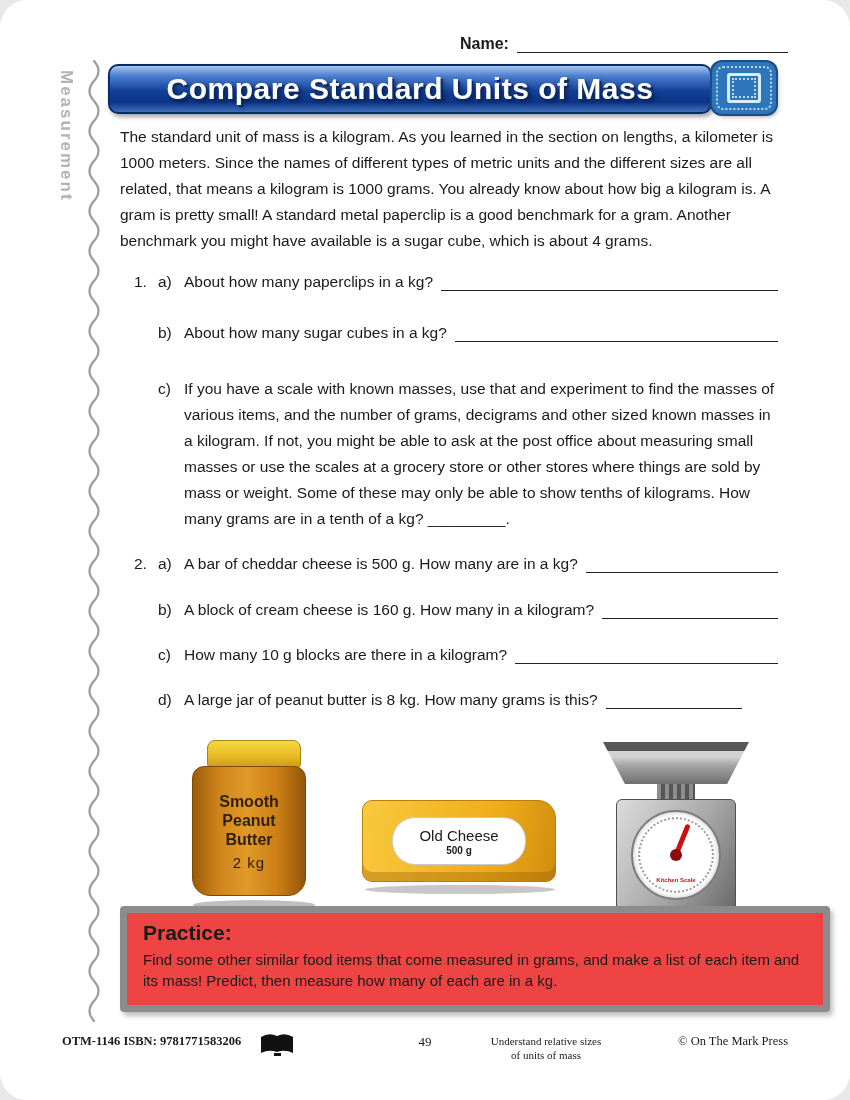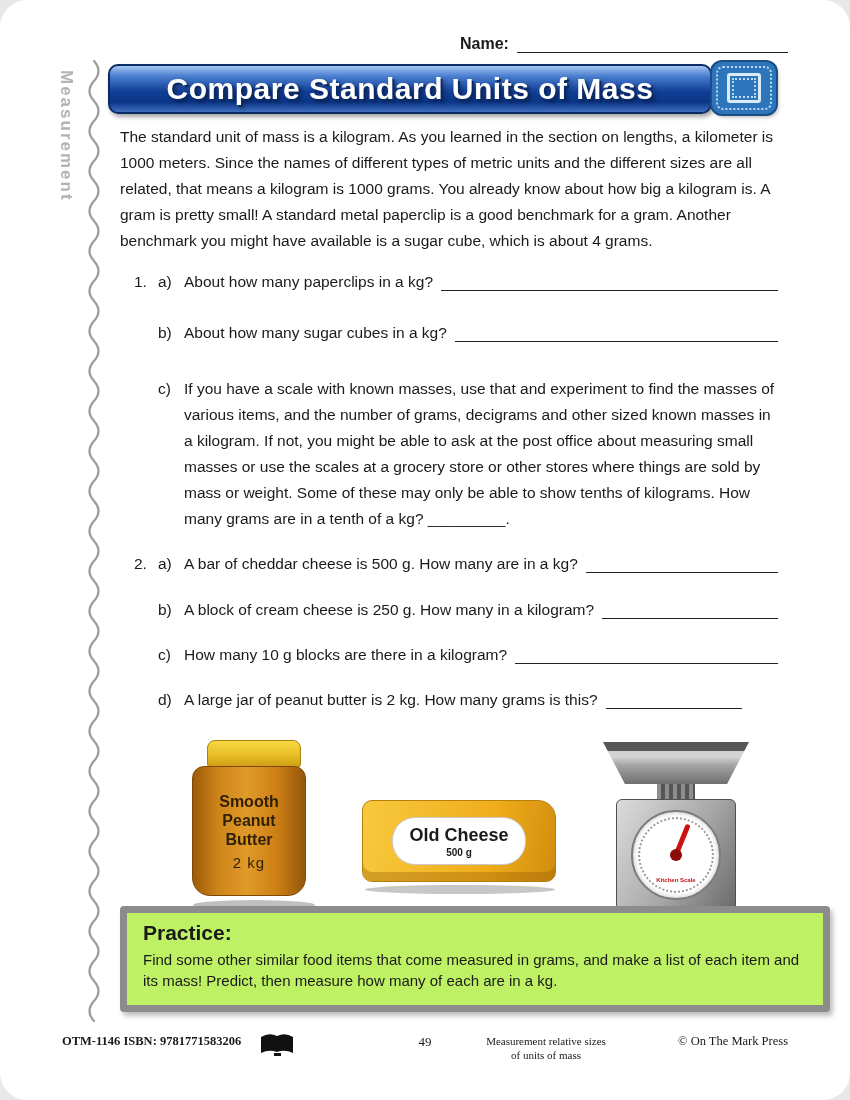--- a/index.html
+++ b/index.html
@@ -68,21 +68,21 @@
     background:rgba(0,0,0,0.25); border-radius:50%; }
 
   .cheese { position:absolute; left:362px; top:800px; width:196px; }
   .cheese-block { width:192px; height:80px; position:relative;
     background:linear-gradient(100deg,#f8c93e 0%,#efad1b 65%,#d18d0e 100%);
     border:1px solid #b87f0a; border-radius:10px 18px 10px 10px;
     box-shadow:inset 0 -9px 0 rgba(150,90,5,0.35);
     display:flex; align-items:center; justify-content:center; }
   .cheese-label { width:132px; height:46px; background:#ffffff; border:1px solid #c9c9c9;
     border-radius:23px; display:flex; flex-direction:column; align-items:center; justify-content:center; }
-  .cheese-name { font-weight:bold; font-size:18px; }
+  .cheese-name { font-weight:normal; font-size:15px; }
   .cheese-mass { font-weight:bold; font-size:10px; margin-top:1px; }
   .cheese-shadow { width:190px; height:9px; margin:3px auto 0;
     background:rgba(0,0,0,0.22); border-radius:50%; }
 
   .scale { position:absolute; left:602px; top:742px; width:148px; }
   .scale-tray { width:146px; height:42px; margin:0 auto;
     background:linear-gradient(180deg,#565656 0 9px,#d2d2d2 9px 15px,#a5a5a5 55%,#6f6f6f 100%);
     clip-path:polygon(0 0,100% 0,85% 100%,15% 100%); }
   .scale-neck { width:38px; height:15px; margin:0 auto;
     background:repeating-linear-gradient(90deg,#8d8d8d 0 4px,#555555 4px 8px); }
@@ -99,21 +99,21 @@
     transform:translate(-50%,-100%) rotate(22deg); transform-origin:bottom center; }
   .scale-hub { position:absolute; left:50%; top:50%; width:12px; height:12px;
     background:#8e0b0b; border-radius:50%; transform:translate(-50%,-50%); }
   .scale-brand { position:absolute; bottom:15px; width:100%; text-align:center;
     font-size:6px; font-weight:bold; color:#cc1111; }
   .scale-shadow { width:132px; height:9px; margin:3px auto 0;
     background:rgba(0,0,0,0.25); border-radius:50%; }
 
   
   .practice { position:absolute; left:120px; top:906px; width:664px;
-    border:7px solid #8c8c8c; border-radius:4px; background:#bef264;
+    border:7px solid #8c8c8c; border-radius:4px; background:#ef4444;
     padding:8px 16px 14px; box-shadow:3px 4px 5px rgba(0,0,0,0.25); }
   .practice-title { font-weight:bold; font-size:21px; margin:0 0 4px 0; }
   .practice-text { font-size:15px; line-height:21px; margin:0; }
 
   
   .footer { position:absolute; left:62px; right:62px; top:1030px; height:42px;
     font-family:"Liberation Serif", serif; }
   .footer-isbn { position:absolute; left:0; top:4px; font-weight:bold; font-size:12.5px; }
   .press-logo { position:absolute; left:196px; top:0; }
   .footer-page { position:absolute; left:348px; top:4px; width:30px; text-align:center; font-size:13px; }
@@ -167,33 +167,33 @@
 
   <div class="q-row" style="top:555px;">
     <span class="q-num">2.</span>
     <span class="q-part">a)</span>
     <span class="q-text">A bar of cheddar cheese is 500 g.  How many are in a kg?</span>
     <span class="blank"></span>
   </div>
   <div class="q-row" style="top:601px;">
     <span class="q-num"></span>
     <span class="q-part">b)</span>
-    <span class="q-text">A block of cream cheese is 250 g. How many in a kilogram?</span>
+    <span class="q-text">A block of cream cheese is 160 g. How many in a kilogram?</span>
     <span class="blank"></span>
   </div>
   <div class="q-row" style="top:646px;">
     <span class="q-num"></span>
     <span class="q-part">c)</span>
     <span class="q-text">How many 10 g blocks are there in a kilogram?</span>
     <span class="blank"></span>
   </div>
   <div class="q-row" style="top:691px; right:108px;">
     <span class="q-num"></span>
     <span class="q-part">d)</span>
-    <span class="q-text">A large jar of peanut butter is 2 kg. How many grams is this?</span>
+    <span class="q-text">A large jar of peanut butter is 8 kg. How many grams is this?</span>
     <span class="blank"></span>
   </div>
 
   <div class="jar">
     <div class="jar-lid"></div>
     <div class="jar-body">
       <div class="jar-label">Smooth Peanut Butter</div>
       <div class="jar-mass">2 kg</div>
     </div>
     <div class="jar-shadow"></div>
@@ -229,19 +229,19 @@
   </div>
 
   <div class="footer">
     <span class="footer-isbn">OTM-1146  ISBN: 9781771583206</span>
     <svg class="press-logo" width="38" height="28" viewBox="0 0 38 28">
       <path d="M3 23 L3 7 Q11 2 19 6 Q27 2 35 7 L35 23 Q27 19 19 22 Q11 19 3 23 Z" fill="#111111"></path>
       <rect x="16" y="23" width="7" height="3" fill="#111111"></rect>
     </svg>
     <span class="footer-page">49</span>
     <span class="footer-tagline">
-      <span>Measurement relative sizes</span><br>
+      <span>Understand relative sizes</span><br>
       <span>of units of mass</span>
     </span>
     <span class="footer-copy">© On The Mark Press</span>
   </div>
 
 </div>
 
 </body></html>

